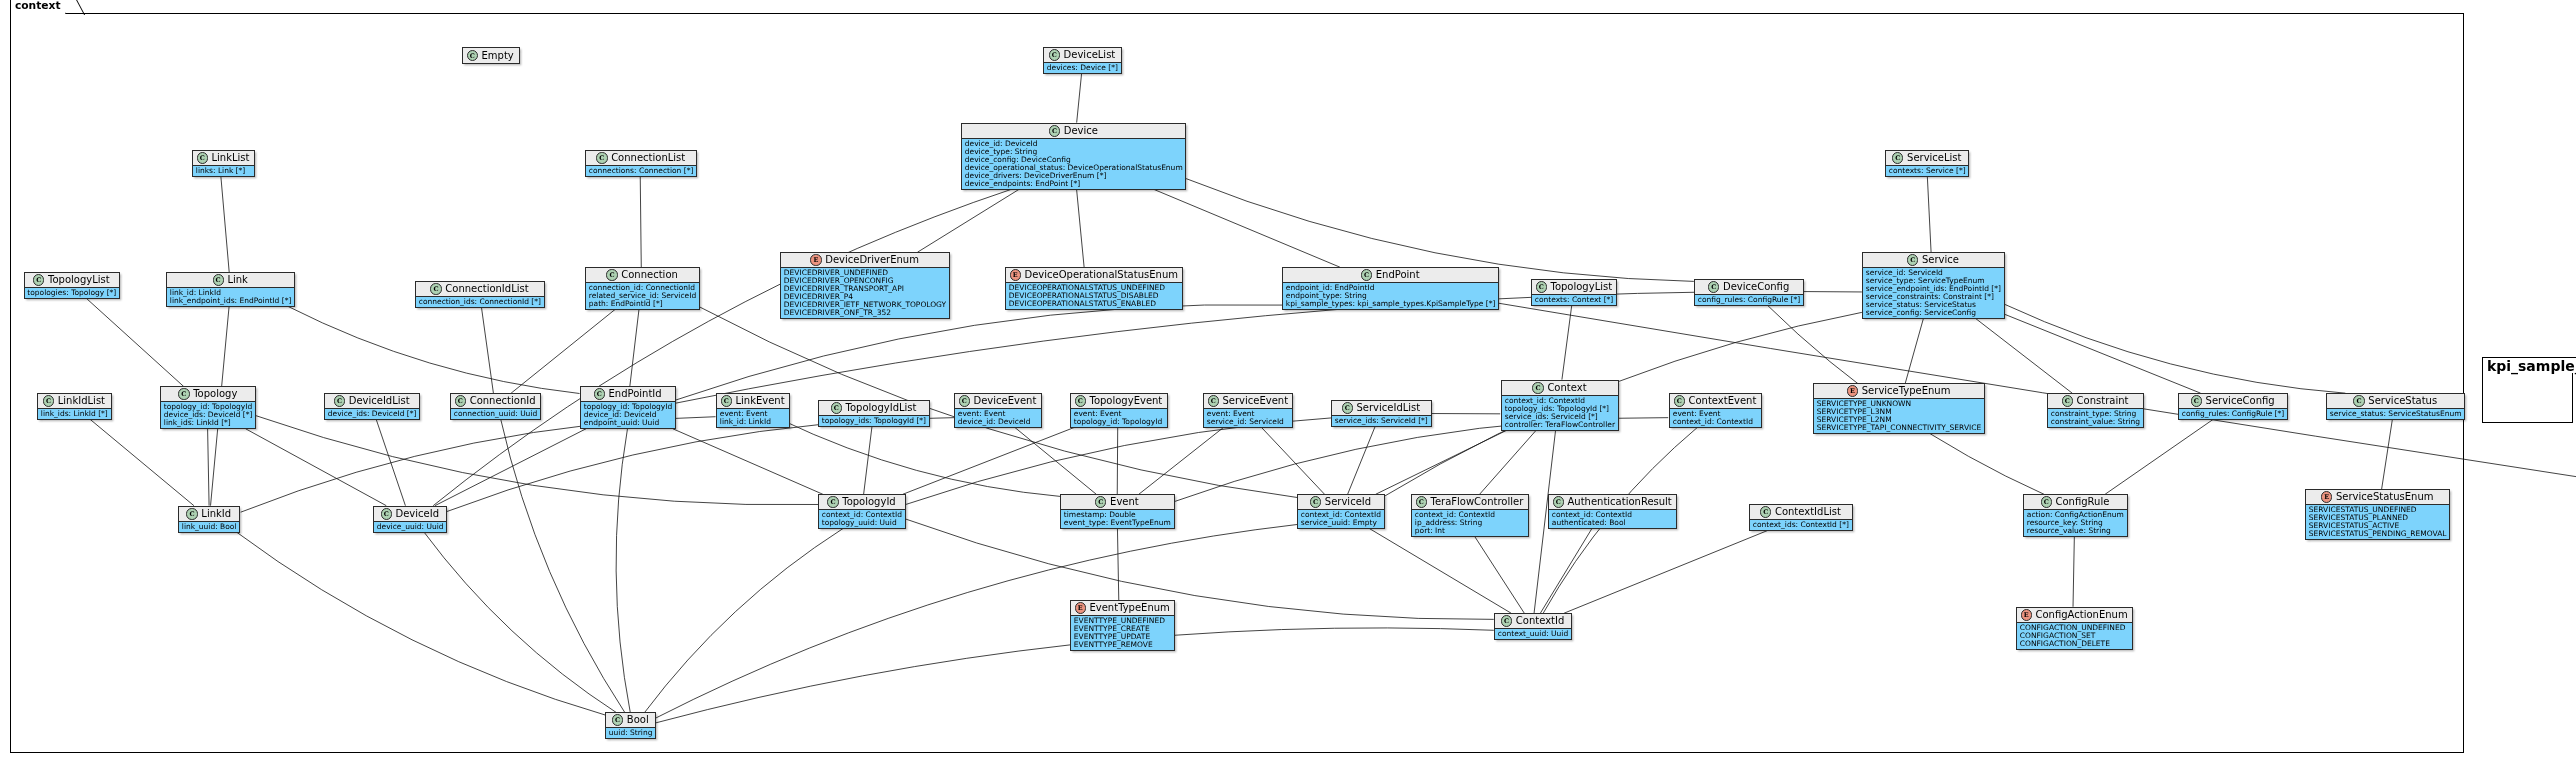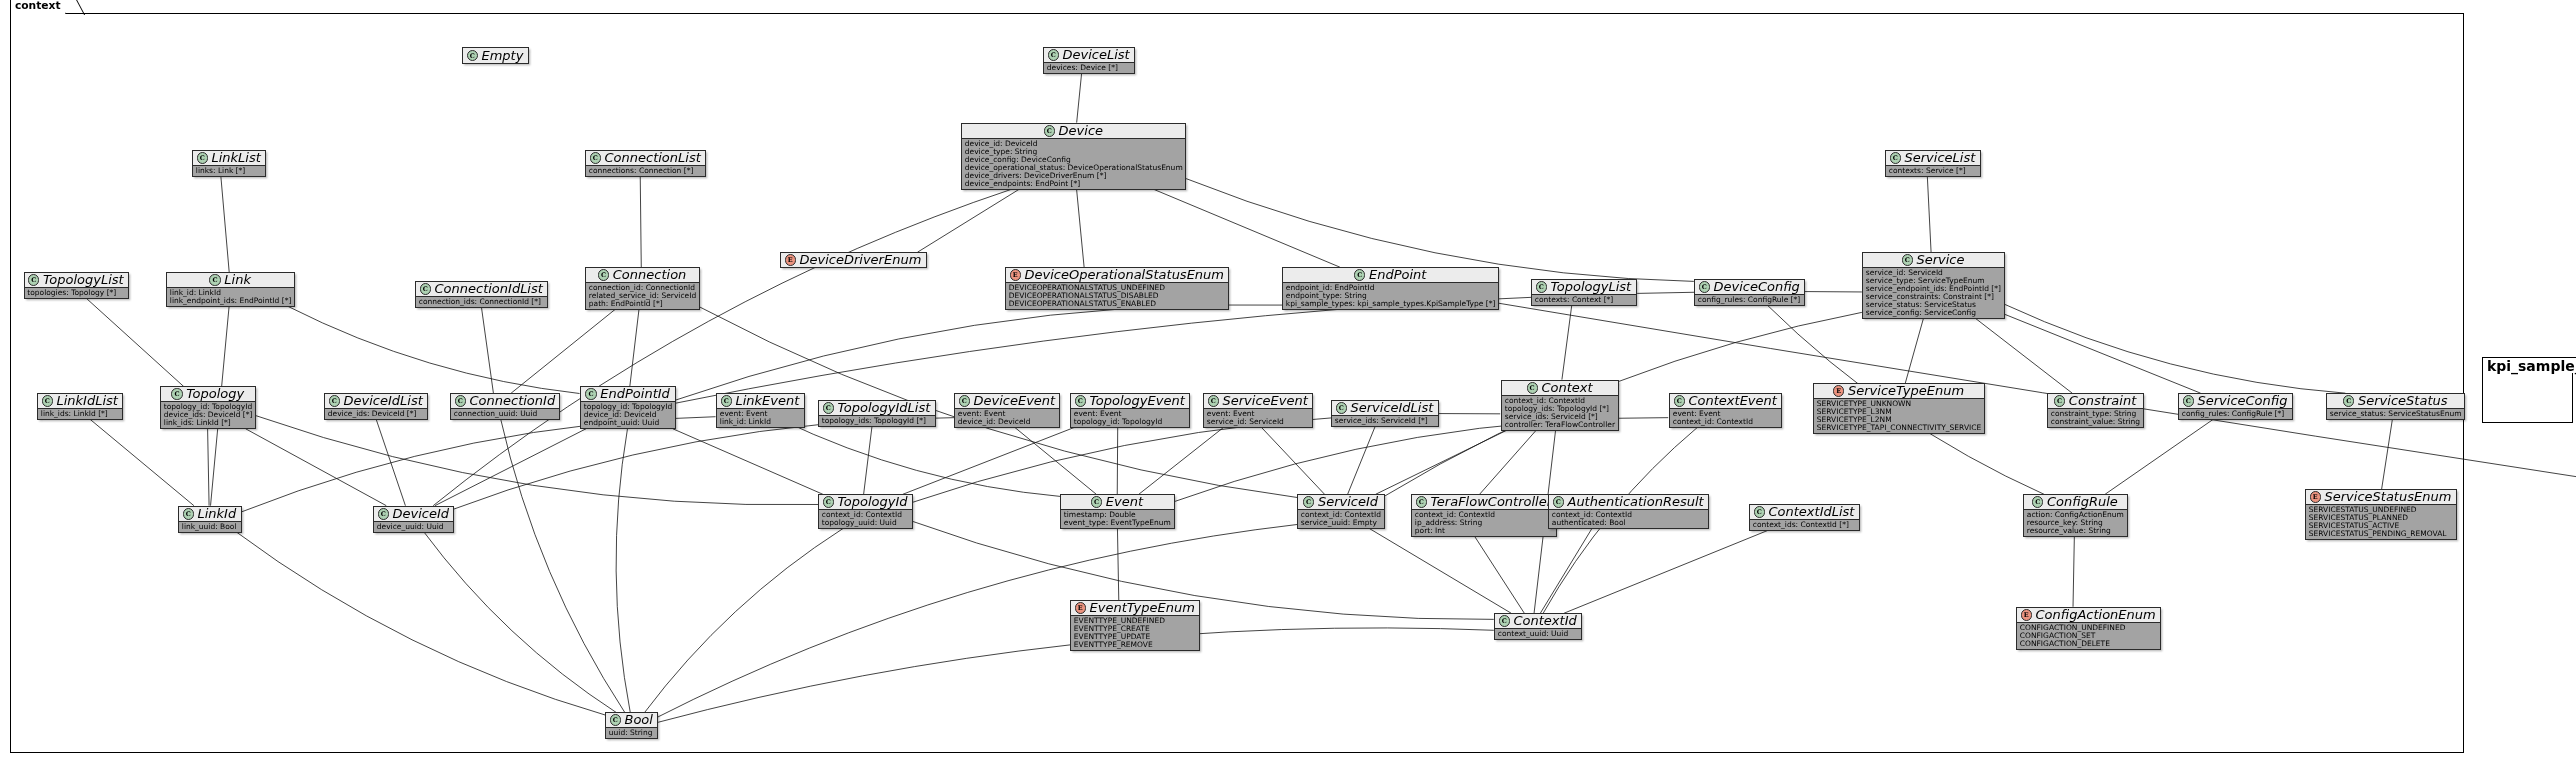--- a/index.html
+++ b/index.html
@@ -15,22 +15,22 @@
            border-left:10px solid #fff;border-bottom:18px solid transparent;}
   .pkg-tab-edge{position:absolute;right:-10.7px;top:-1.4px;width:11.4px;height:19px;
            border-right:1.4px solid #000;box-sizing:border-box;
            transform:skewX(28deg);transform-origin:top left;}
 
   
   .node{position:absolute;background:#ECECEC;border:0.7px solid #2B2B2B;
         box-shadow:2.1px 2.1px 2.1px rgba(0,0,0,.30);box-sizing:border-box;z-index:5;}
   .nhead{display:flex;align-items:center;justify-content:center;gap:3.6px;
          padding:1.4px 4.3px 1.4px 3.6px;white-space:nowrap;}
-  .nhead .nm{font-size:13px;color:#000;line-height:9.3px;font-style:italic;}
-  .nbody{border-top:0.7px solid #2B2B2B;padding:0.7px 2.8px 1.4px 2.8px;background:#a3a3a3;}
+  .nhead .nm{font-size:10px;color:#000;line-height:9.3px;}
+  .nbody{border-top:0.7px solid #2B2B2B;padding:0.7px 2.8px 1.4px 2.8px;background:#7dd3fc;}
   .nbody div{font-size:7.5px;line-height:8px;color:#000;white-space:nowrap;}
   .circ{width:9.3px;height:9.3px;border-radius:50%;border:0.9px solid #2B2B2B;
         display:inline-flex;align-items:center;justify-content:center;
         font-size:6.4px;font-weight:bold;font-family:"DejaVu Serif","Liberation Serif",serif;
         color:#000;flex:0 0 auto;line-height:1;}
   .c-class{background:#ADD1B2;}
   .c-enum{background:#EB937F;}
   .node.empty .nhead{padding:2.1px 5px 2.1px 3.6px;}
 
   
@@ -207,20 +207,28 @@
         <div>connection_id: ConnectionId</div>
         <div>related_service_id: ServiceId</div>
         <div>path: EndPointId [*]</div>
       </div>
     </div>
     <div class="node" style="left: 780px; top: 252px;">
       <div class="nhead">
         <span class="circ c-enum">E</span>
         <span class="nm">DeviceDriverEnum</span>
       </div>
+      <div class="nbody">
+        <div>DEVICEDRIVER_UNDEFINED</div>
+        <div>DEVICEDRIVER_OPENCONFIG</div>
+        <div>DEVICEDRIVER_TRANSPORT_API</div>
+        <div>DEVICEDRIVER_P4</div>
+        <div>DEVICEDRIVER_IETF_NETWORK_TOPOLOGY</div>
+        <div>DEVICEDRIVER_ONF_TR_352</div>
+      </div>
     </div>
     <div class="node" style="left: 1005px; top: 267px;">
       <div class="nhead">
         <span class="circ c-enum">E</span>
         <span class="nm">DeviceOperationalStatusEnum</span>
       </div>
       <div class="nbody">
         <div>DEVICEOPERATIONALSTATUS_UNDEFINED</div>
         <div>DEVICEOPERATIONALSTATUS_DISABLED</div>
         <div>DEVICEOPERATIONALSTATUS_ENABLED</div>

